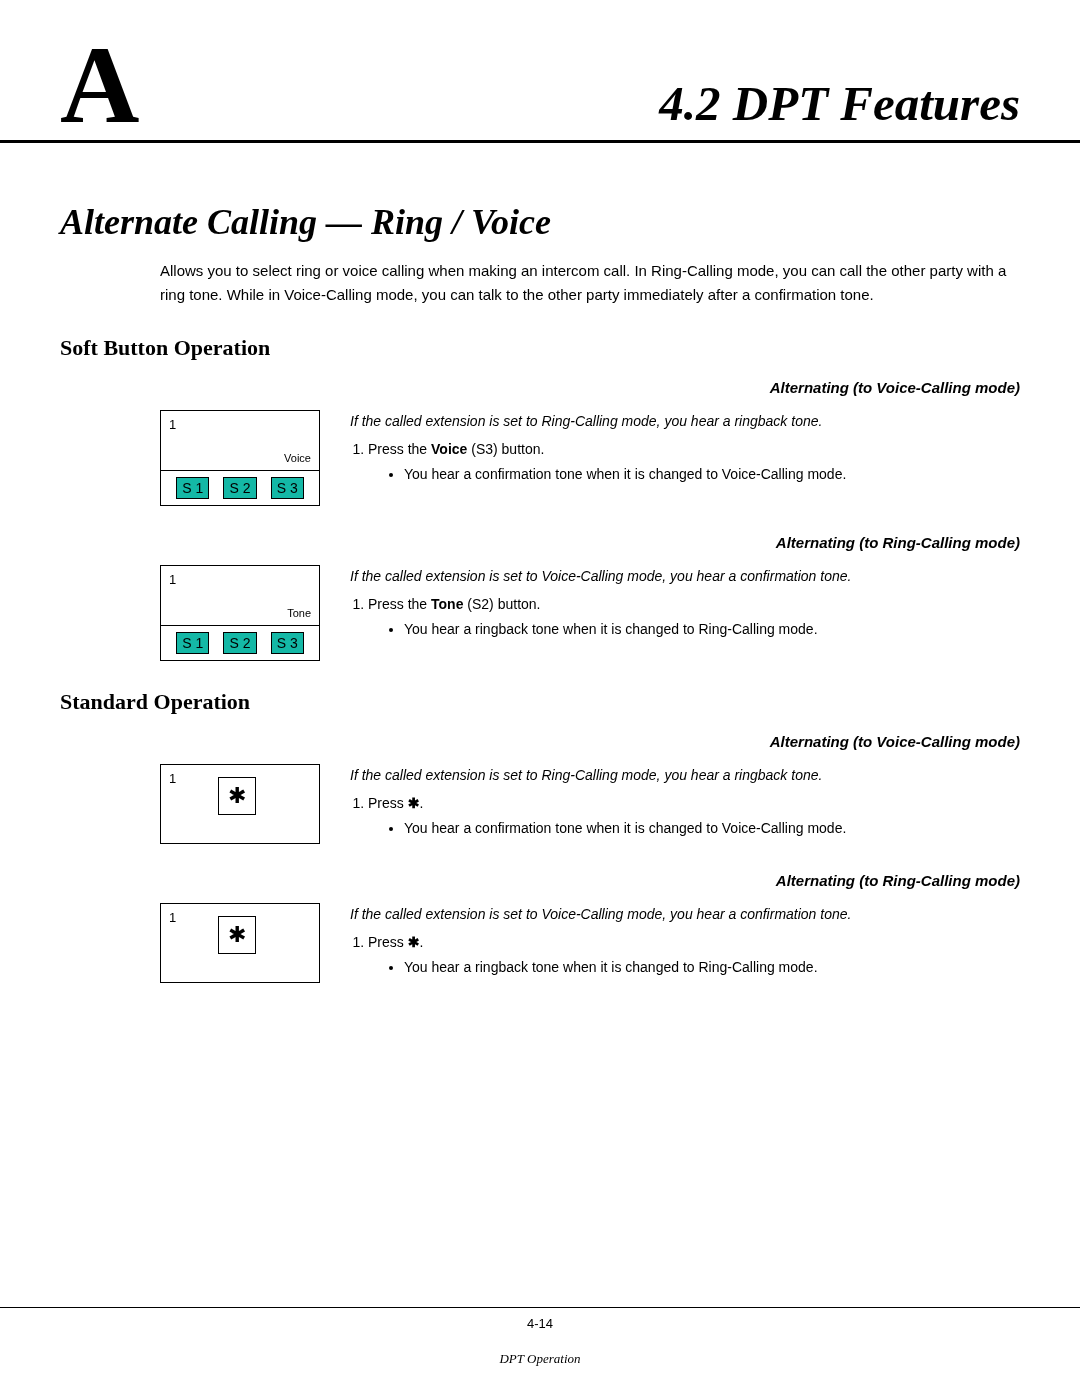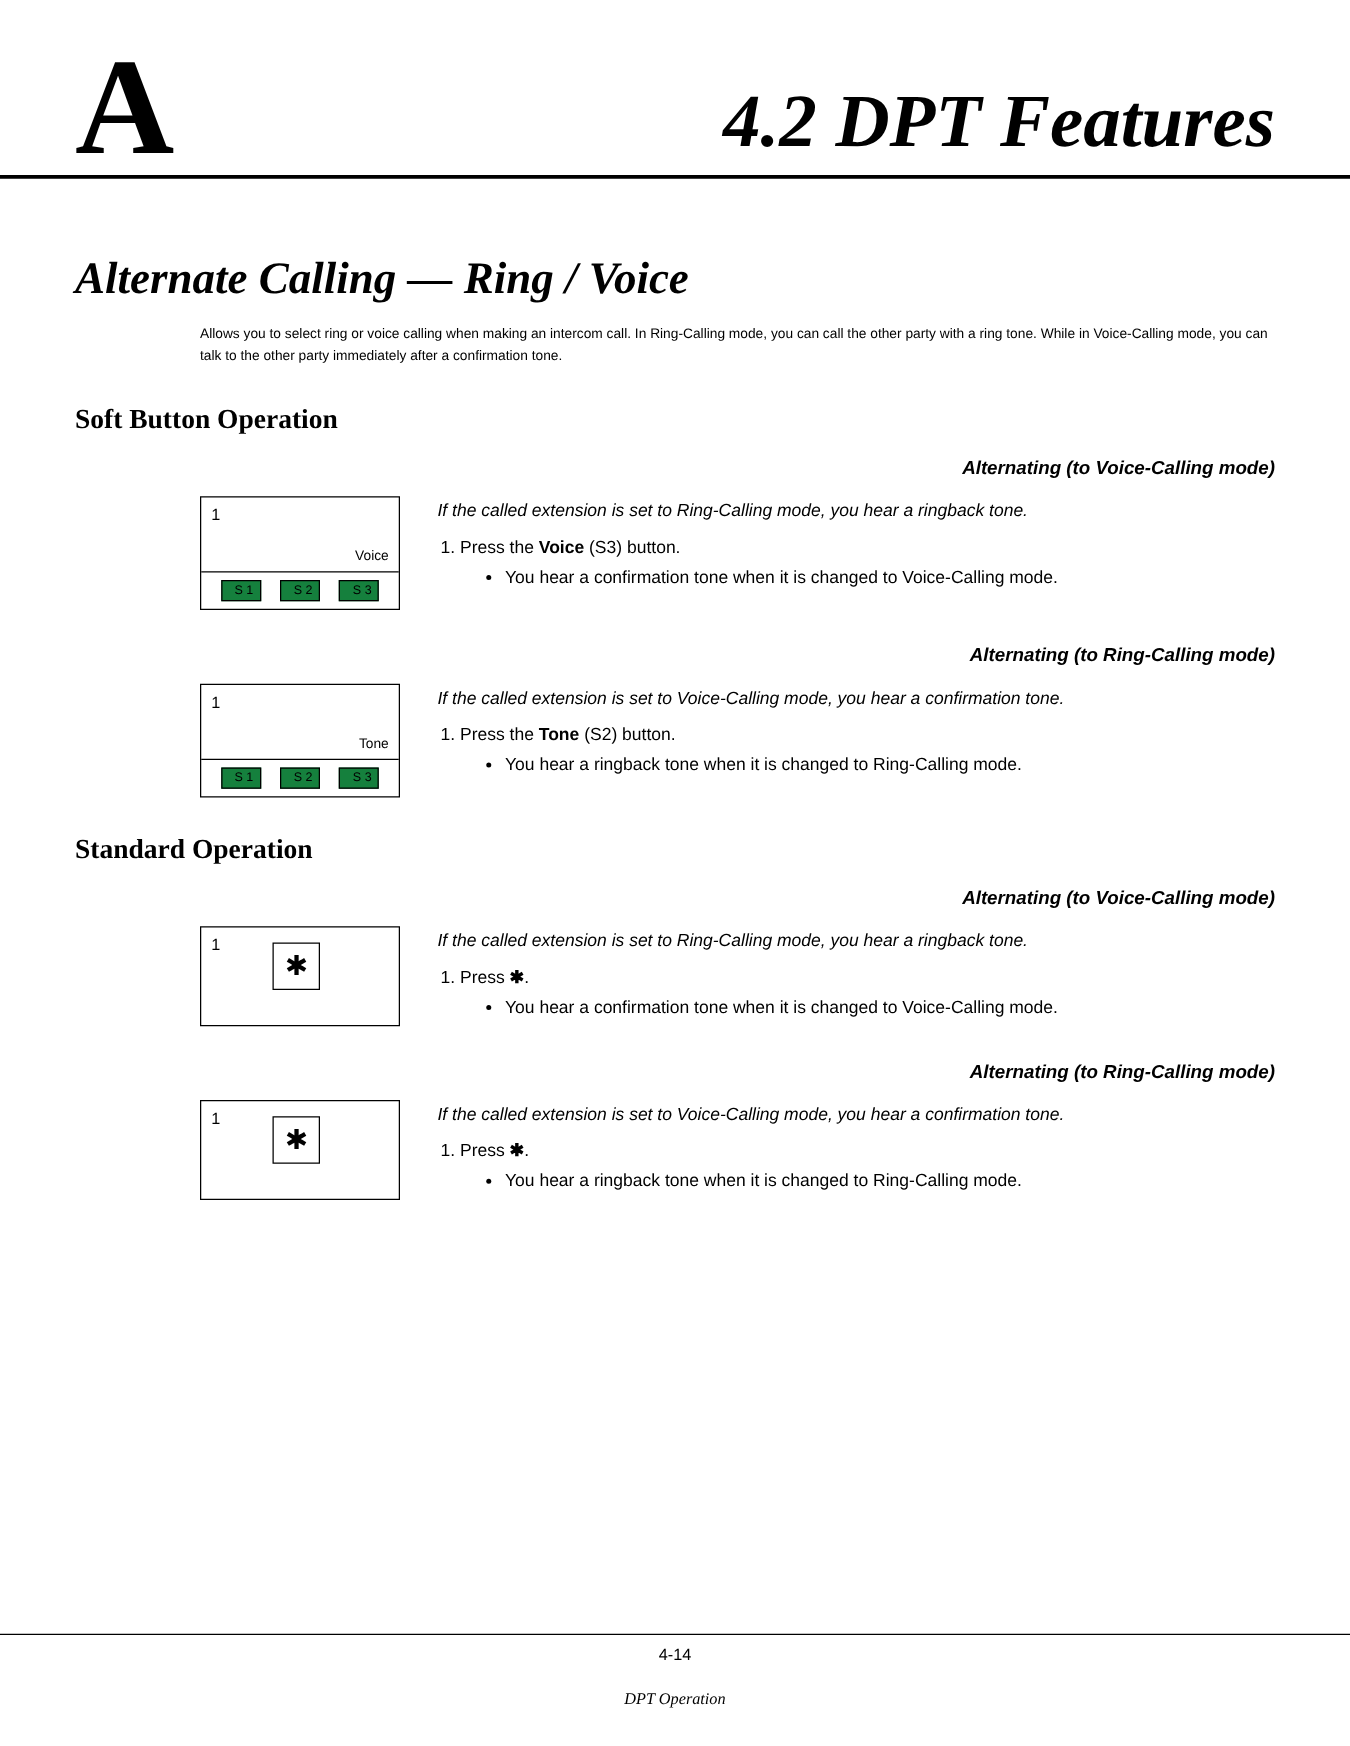--- a/index.html
+++ b/index.html
@@ -31,30 +31,30 @@
     }
     .header-a {
       font-size: 110px;
       font-family: 'Times New Roman', serif;
       font-weight: bold;
       line-height: 1;
       margin-right: auto;
       padding-bottom: 0;
     }
     .header-title {
-      font-size: 60px;
+      font-size: 49px;
       font-family: 'Times New Roman', serif;
       font-weight: bold;
       font-style: italic;
       padding-bottom: 8px;
     }
 
     
     .description {
-      font-size: 11px;
+      font-size: 15px;
       font-family: Arial, Helvetica, sans-serif;
       line-height: 1.6;
       padding: 0 60px 0 160px;
       margin-bottom: 28px;
     }
 
     
     .sub-section-title {
       font-size: 22px;
       font-family: 'Times New Roman', serif;
@@ -118,24 +118,24 @@
 
     .phone-buttons {
       display: flex;
       flex-direction: row;
       align-items: center;
       justify-content: space-around;
       padding: 6px 8px;
     }
     .phone-btn {
       border: 1px solid #000;
-      font-size: 10px;
+      font-size: 14px;
       font-family: Arial, sans-serif;
       padding: 2px 5px;
-      background: #15803d;
+      background: #14b8a6;
       min-width: 32px;
       text-align: right;
     }
 
     
     .instructions {
       flex: 1;
       font-size: 14px;
       font-family: Arial, Helvetica, sans-serif;
       line-height: 1.6;

